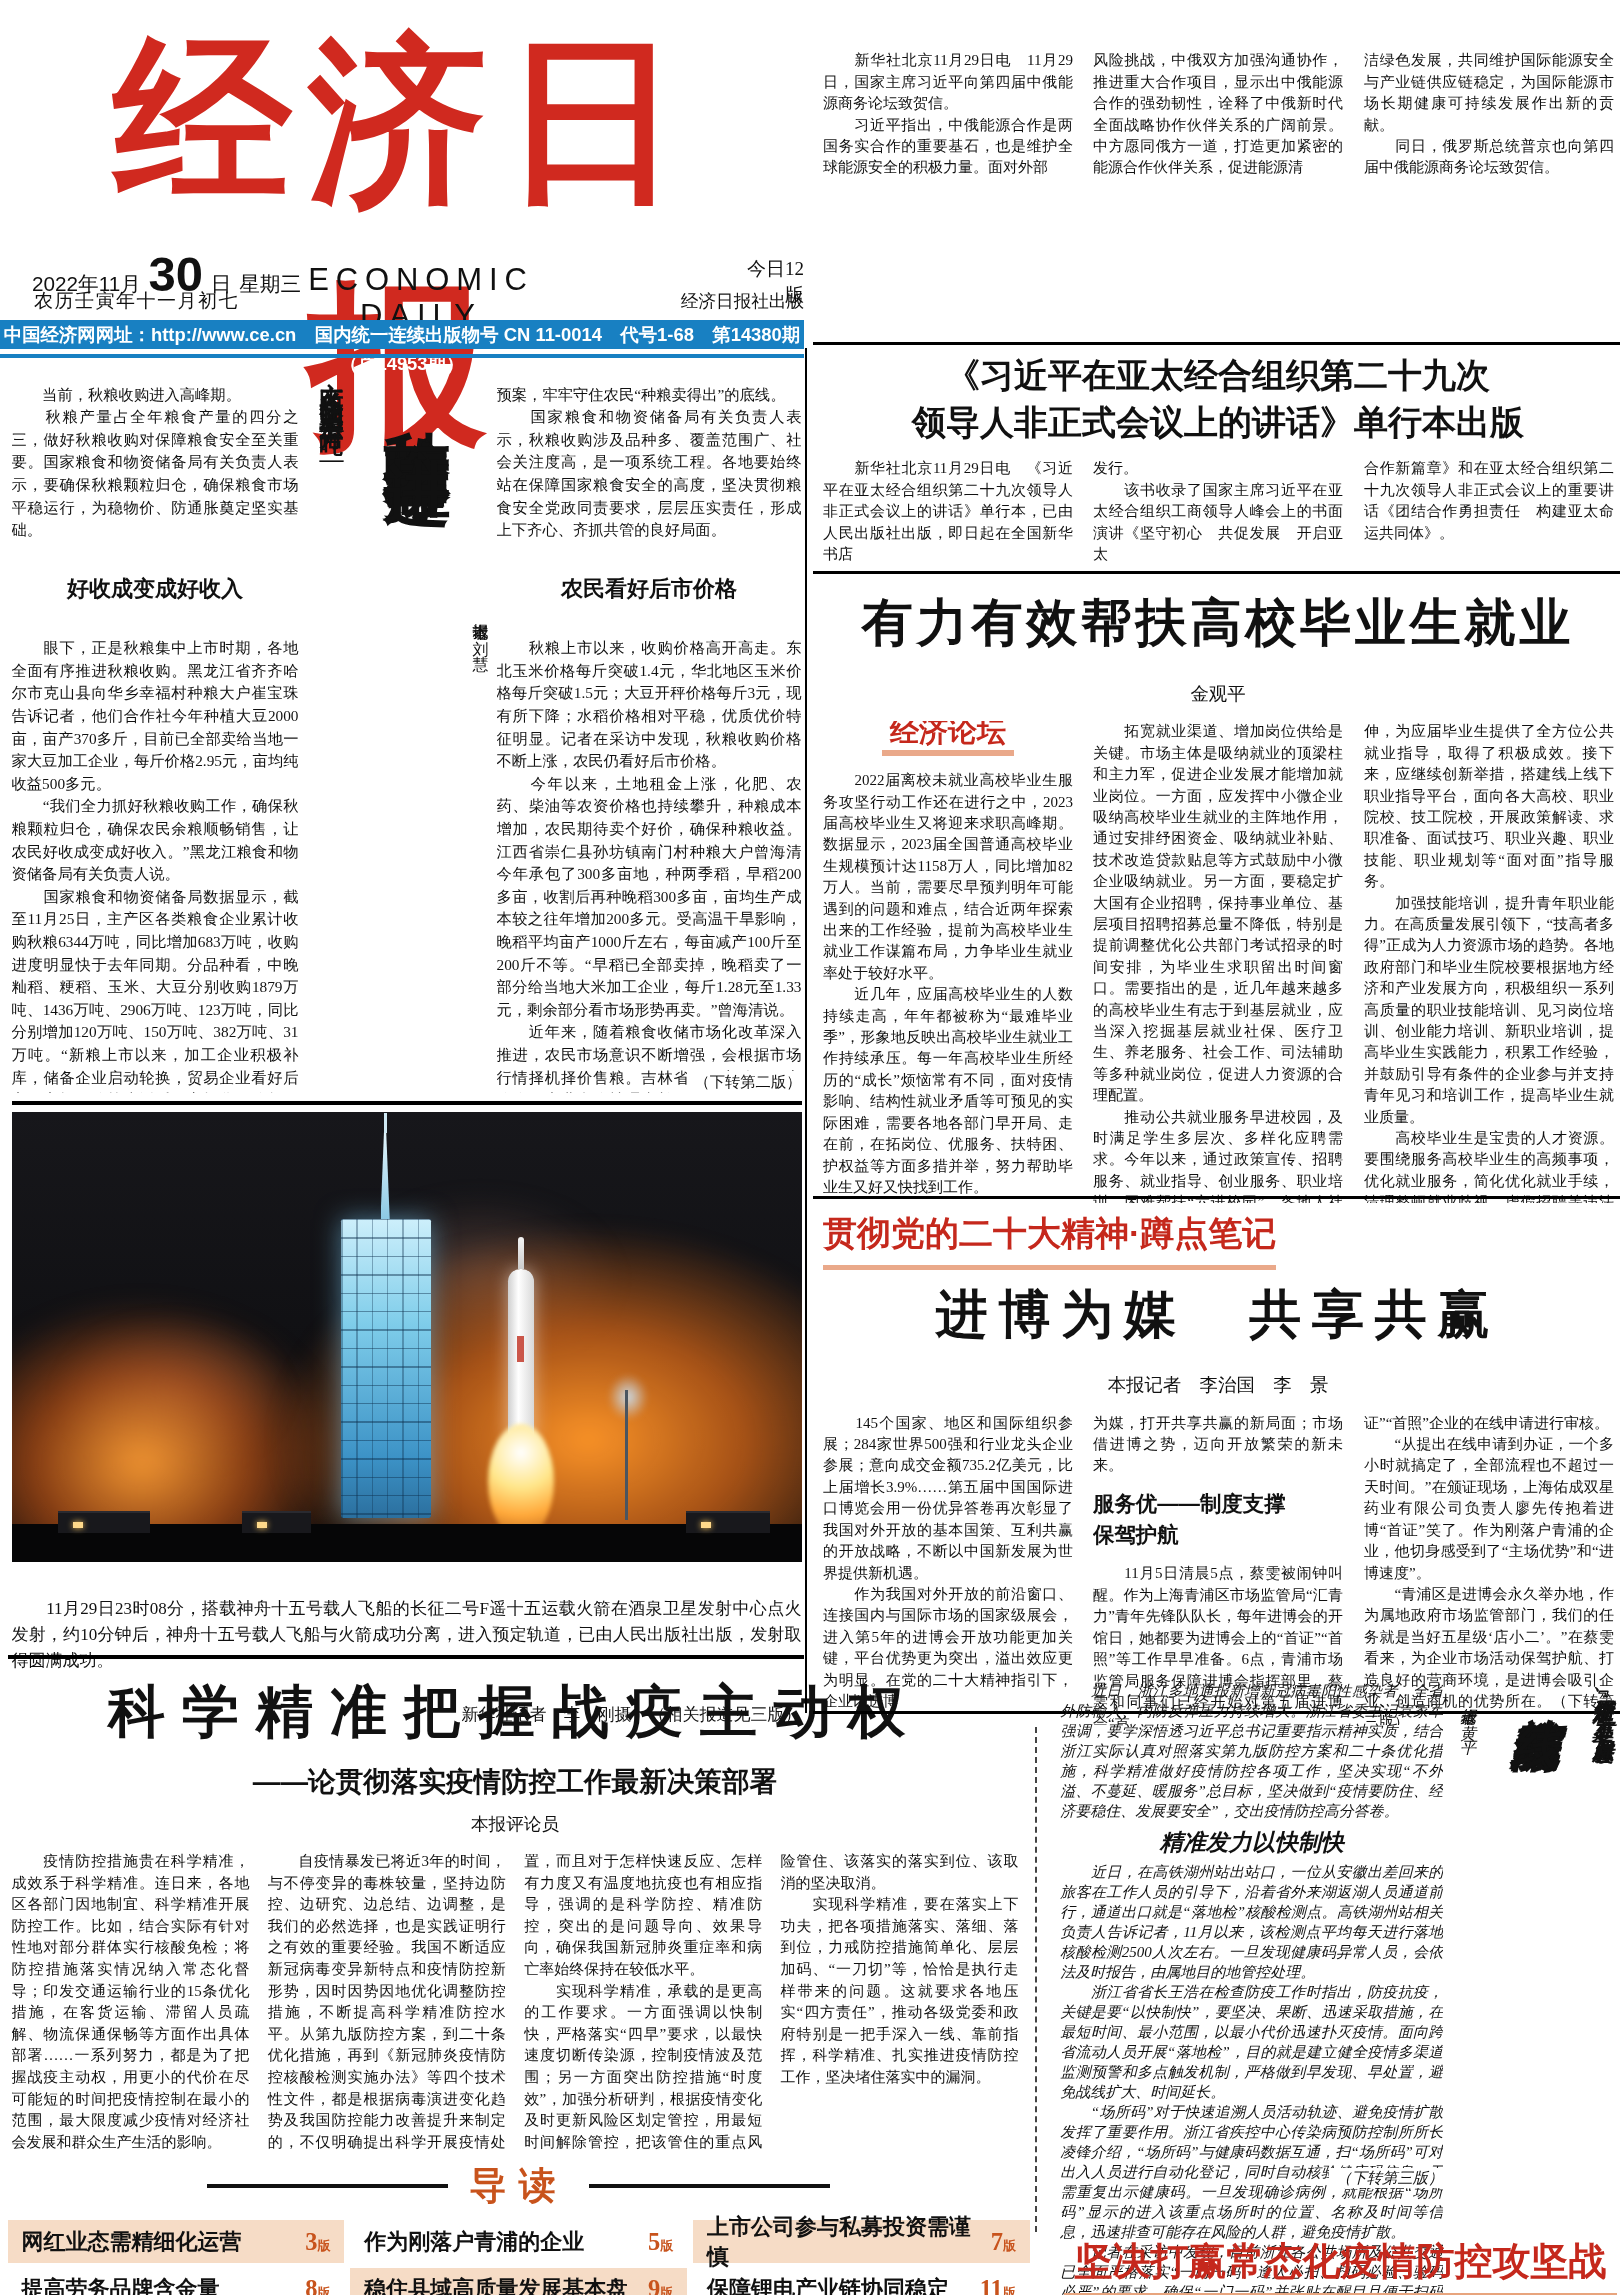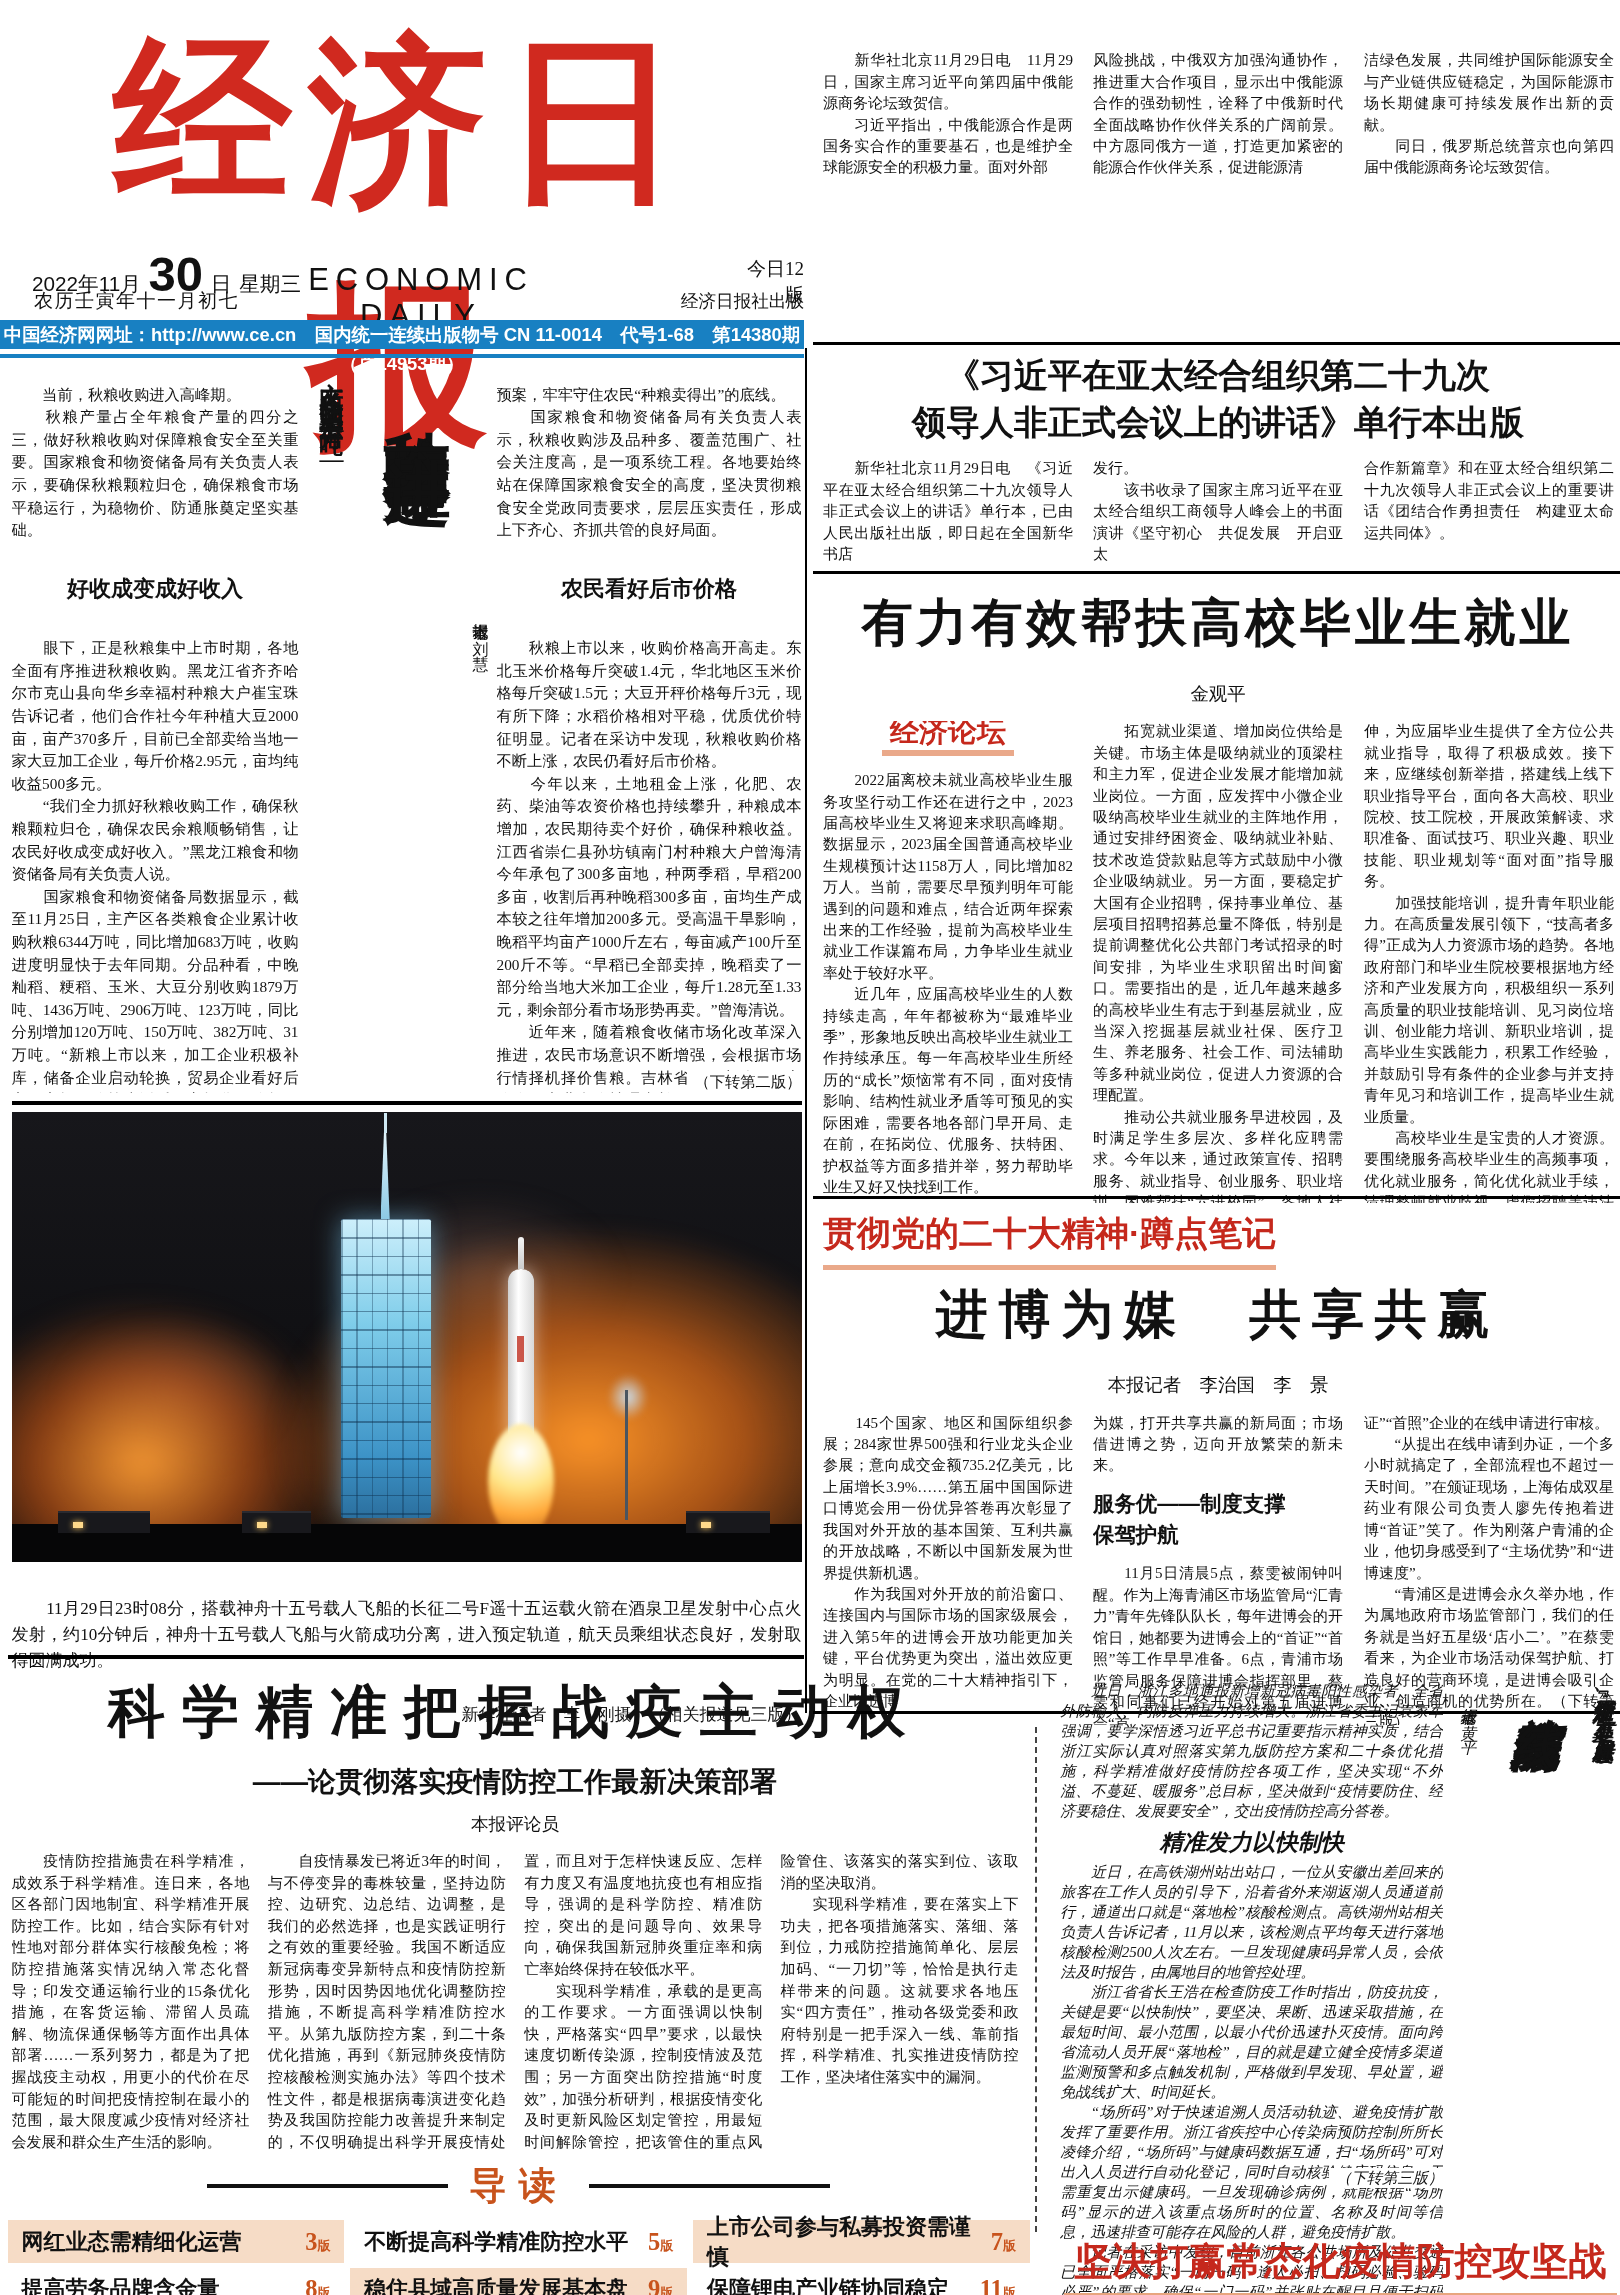--- a/index.html
+++ b/index.html
@@ -196,21 +196,21 @@
     <div class="pole"></div>
     <div class="ground"></div>
     <div class="bldg" style="left:46px;width:92px;"></div>
     <div class="bldg" style="left:230px;width:69px;"></div>
     <div class="bldg" style="left:674px;width:84px;"></div>
     <div class="win" style="left:61px;"></div>
     <div class="win" style="left:245px;"></div>
     <div class="win" style="left:689px;"></div>
   </div>
   <div class="abs caption bt">
-    <div class="bt">　　11月29日23时08分，搭载神舟十五号载人飞船的长征二号F遥十五运载火箭在酒泉卫星发射中心点火发射，约10分钟后，神舟十五号载人飞船与火箭成功分离，进入预定轨道，航天员乘组状态良好，发射取得圆满成功。</div>
+    <div class="bt">　　11月29日23时08分，搭载神舟十五号载人飞船的长征二号F遥十五运载火箭在酒泉卫星发射中心点火发射，约10分钟后，神舟十五号载人飞船与火箭成功分离，进入预定轨道，已由人民出版社出版，发射取得圆满成功。</div>
     <div class="credit">新华社记者　李　刚摄　（相关报道见三版）</div>
   </div>
   <div class="abs rule" style="left:7.7px;top:1655px;width:796px;height:3.8px;"></div>
 
   <div class="abs" id="editorial">
     <div class="ed-h1 center sans">科学精准把握战疫主动权</div>
     <div class="ed-sub center sans">——论贯彻落实疫情防控工作最新决策部署</div>
     <div class="ed-byline center">本报评论员</div>
     <div class="ed-body bt">　　疫情防控措施贵在科学精准，成效系于科学精准。连日来，各地区各部门因地制宜、科学精准开展防控工作。比如，结合实际有针对性地对部分群体实行核酸免检；将防控措施落实情况纳入常态化督导；印发交通运输行业的15条优化措施，在客货运输、滞留人员疏解、物流保通保畅等方面作出具体部署……一系列努力，都是为了把握战疫主动权，用更小的代价在尽可能短的时间把疫情控制在最小的范围，最大限度减少疫情对经济社会发展和群众生产生活的影响。
 　　自疫情暴发已将近3年的时间，与不停变异的毒株较量，坚持边防控、边研究、边总结、边调整，是我们的必然选择，也是实践证明行之有效的重要经验。我国不断适应新冠病毒变异新特点和疫情防控新形势，因时因势因地优化调整防控措施，不断提高科学精准防控水平。从第九版防控方案，到二十条优化措施，再到《新冠肺炎疫情防控核酸检测实施办法》等四个技术性文件，都是根据病毒演进变化趋势及我国防控能力改善提升来制定的，不仅明确提出科学开展疫情处置，而且对于怎样快速反应、怎样有力度又有温度地抗疫也有相应指导，强调的是科学防控、精准防控，突出的是问题导向、效果导向，确保我国新冠肺炎重症率和病亡率始终保持在较低水平。
@@ -223,21 +223,21 @@
       <div class="g-line"></div>
       <div class="g-title">导读</div>
       <div class="g-line"></div>
     </div>
     <div class="g-grid">
       <div class="g-item shade">
         <span class="g-item-title">网红业态需精细化运营</span>
         <span class="g-page"><span>3</span><small>版</small></span>
       </div>
       <div class="g-item">
-        <span class="g-item-title">不断提高科学精准防控水平</span>
+        <span class="g-item-title">作为刚落户青浦的企业</span>
         <span class="g-page"><span>5</span><small>版</small></span>
       </div>
       <div class="g-item shade">
         <span class="g-item-title">上市公司参与私募投资需谨慎</span>
         <span class="g-page"><span>7</span><small>版</small></span>
       </div>
       <div class="g-item">
         <span class="g-item-title">提高劳务品牌含金量</span>
         <span class="g-page"><span>8</span><small>版</small></span>
       </div>

